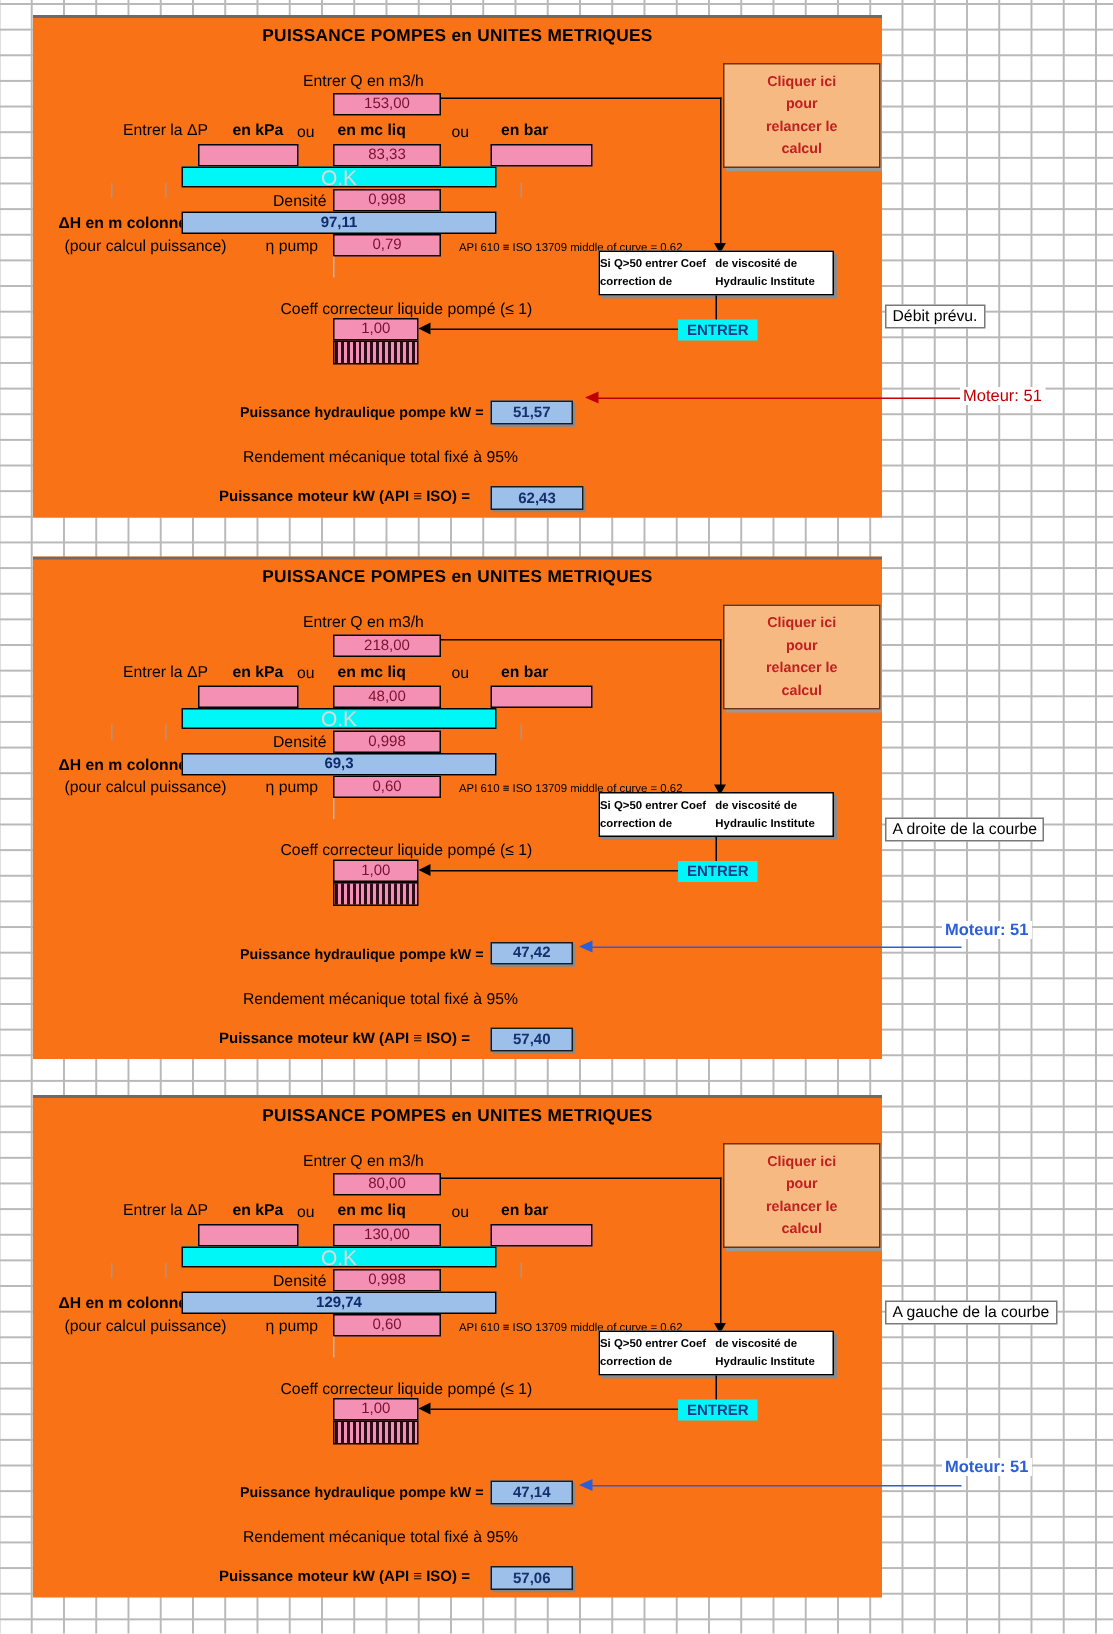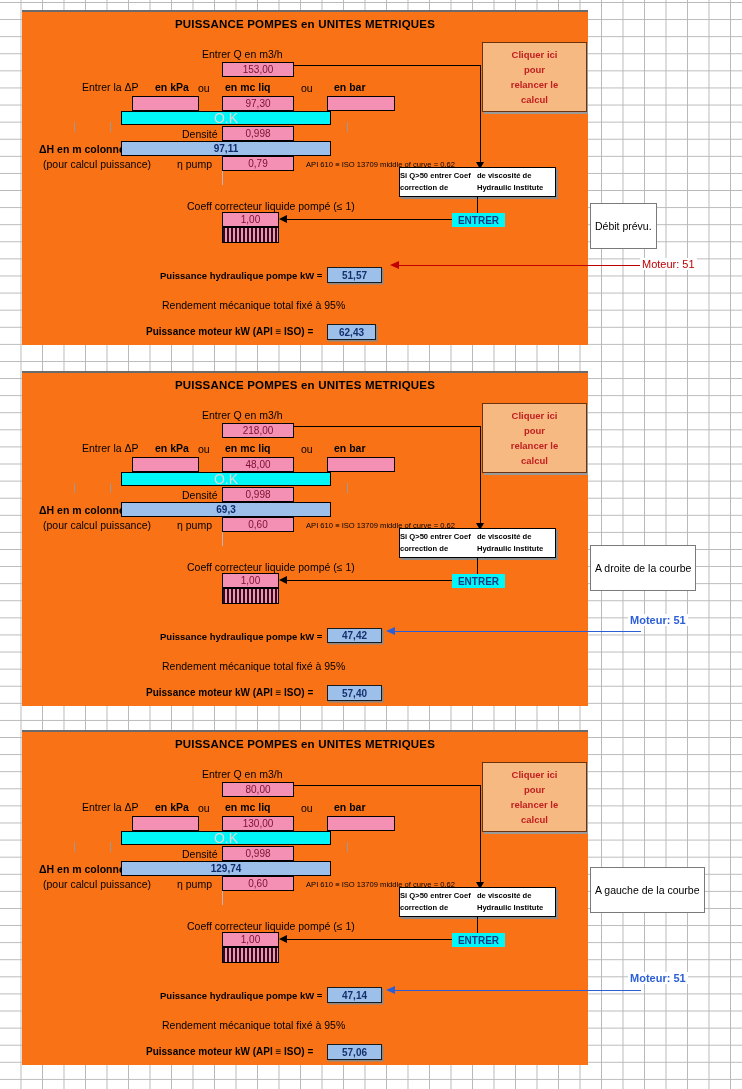--- a/index.html
+++ b/index.html
@@ -85,21 +85,21 @@
   }
   
   .ln{position:absolute;background:#000;}
   .ln-v{width:1px;}
   .ln-h{height:1px;}
   .arrowhead{position:absolute;width:0;height:0;}
   
   .annot{
     position:absolute;box-sizing:border-box;background:#ffffff;
     border:1px solid #7a7a7a;font-size:10.5px;color:#000;
-    padding:16px 4px;white-space:nowrap;
+    padding:1px 4px;white-space:nowrap;
   }
   .moteur{position:absolute;font-size:11px;white-space:nowrap;background:#fff;padding:0 2px;}
   .moteur.red{color:#c00000;}
   .moteur.blue{color:#2b5fd9;}
   .tickline{position:absolute;width:1px;background:#9a9a9a;}
 </style>
 </head>
 <body>
 
 <div id="grid"></div>
@@ -112,21 +112,21 @@
   <div class="box pink" style="left:200px;top:52px;width:72px;height:15px;">153,00</div>
 
   <div class="t lbl" style="left:60px;top:71px;">Entrer la ΔP</div>
   <div class="t lblb" style="left:133px;top:71px;">en kPa</div>
   <div class="t lbl" style="left:176px;top:72px;">ou</div>
   <div class="t lblb" style="left:203px;top:71px;">en mc liq</div>
   <div class="t lbl" style="left:279px;top:72px;">ou</div>
   <div class="t lblb" style="left:312px;top:71px;">en bar</div>
 
   <div class="box pink-empty" style="left:110px;top:86px;width:67px;height:15px;"></div>
-  <div class="box pink" style="left:200px;top:86px;width:72px;height:15px;">97,30</div>
+  <div class="box pink" style="left:200px;top:86px;width:72px;height:15px;">83,33</div>
   <div class="box pink-empty" style="left:305px;top:86px;width:68px;height:15px;"></div>
 
   <div class="box okbox" style="left:99px;top:101px;width:210px;height:14px;">O.K</div>
 
   <div class="t lbl" style="left:160px;top:118px;">Densité</div>
   <div class="box pink" style="left:200px;top:116px;width:72px;height:15px;">0,998</div>
 
   <div class="tickline" style="left:52px;top:112px;height:10px;"></div>
   <div class="tickline" style="left:88px;top:112px;height:10px;"></div>
   <div class="tickline" style="left:325px;top:112px;height:10px;"></div>
@@ -166,21 +166,21 @@
   <div class="hatch" style="left:200px;top:217px;width:57px;height:16px;"></div>
   <div class="ln ln-h" style="left:265px;top:209px;width:165px;"></div>
   <div class="arrowhead" style="left:257px;top:205px;border-top:4px solid transparent;border-bottom:4px solid transparent;border-right:8px solid #000;"></div>
 
   <div class="t lblb" style="left:138px;top:260px;font-size:9.5px;">Puissance hydraulique pompe  kW  =</div>
   <div class="resbox" style="left:305px;top:257px;width:55px;height:16px;">51,57</div>
 
   <div class="t lbl" style="left:140px;top:289px;">Rendement mécanique total fixé à 95%</div>
 
   <div class="t lblb" style="left:124px;top:316px;font-size:10px;">Puissance moteur kW (API ≡ ISO)   =</div>
-  <div class="resbox" style="left:305px;top:314px;width:49px;height:16px;">62,43</div>
+  <div class="resbox" style="left:305px;top:314px;width:62px;height:16px;">62,43</div>
 </div>
 
 <div class="annot" style="left:590px;top:203px;">Débit prévu.</div>
 <div class="ln ln-h" style="left:398px;top:265px;width:243px;background:#c00000;"></div>
 <div class="arrowhead" style="left:390px;top:261px;border-top:4px solid transparent;border-bottom:4px solid transparent;border-right:9px solid #c00000;"></div>
 <div class="moteur red" style="left:640px;top:258px;">Moteur: 51</div>
 
 <div class="panel" id="p2" style="top:371px;height:335px;">
   <div class="toprule"></div>
   <div class="panel-title">PUISSANCE POMPES  en UNITES  METRIQUES</div>

